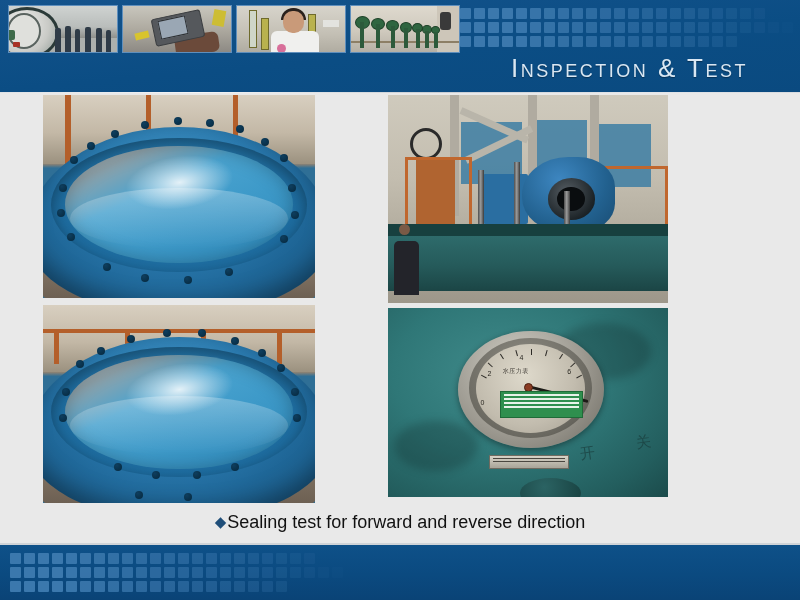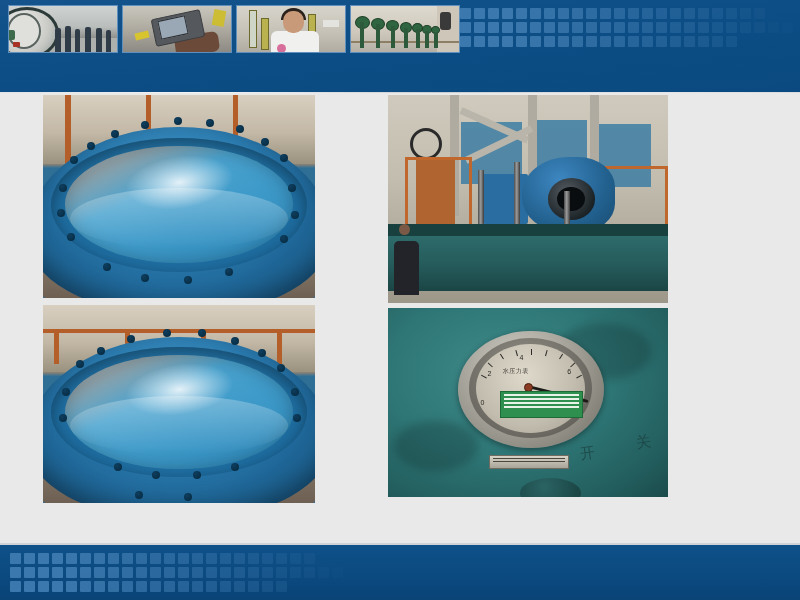--- a/index.html
+++ b/index.html
@@ -354,20 +354,21 @@
           <i style="opacity: 0.527;"></i>
           <i style="opacity: 0.479;"></i>
           <i style="opacity: 0.431;"></i>
           <i style="opacity: 0.383;"></i>
           <i style="opacity: 0.335;"></i>
           <i style="opacity: 0.287;"></i>
           <i style="opacity: 0.24;"></i>
         </div>
     </div>
 
+    <div class="title">Inspection &amp; Test</div>
     <div class="header-underline"></div>
   </div>
 
   <div class="photo p-tl valve">
     <div class="sky"></div>
     <div class="shopA"></div>
     <div class="beam" style="left:8%;top:0;width:6px;height:34%;"></div>
     <div class="beam" style="left:38%;top:0;width:5px;height:30%;"></div>
     <div class="beam" style="left:70%;top:0;width:5px;height:28%;"></div>
     <div class="block" style="left:0;top:66%;width:20%;height:34%;"></div>
@@ -496,20 +497,23 @@
       </div>
     <div class="plate">
         <i></i>
         <i></i>
       </div>
     <div class="scrawl" style="right:6%;top:66%;">关</div>
     <div class="scrawl" style="right:26%;top:72%;">开</div>
     <div class="knob"></div>
   </div>
 
+  <div class="caption">
+    <span class="bullet">◆</span><span>Sealing test for forward and reverse direction</span>
+  </div>
 
   <div class="footer">
     <div class="footer-topline"></div>
     <div class="dotgrid2">
       <div class="dotrow">
           <i style="opacity: 1;"></i>
           <i style="opacity: 1;"></i>
           <i style="opacity: 1;"></i>
           <i style="opacity: 1;"></i>
           <i style="opacity: 0.958;"></i>

